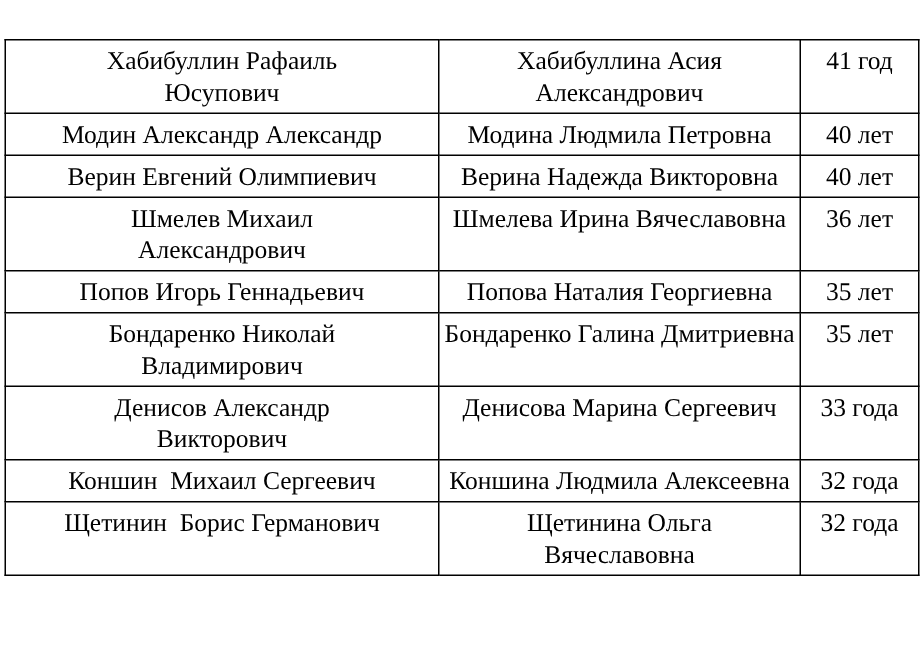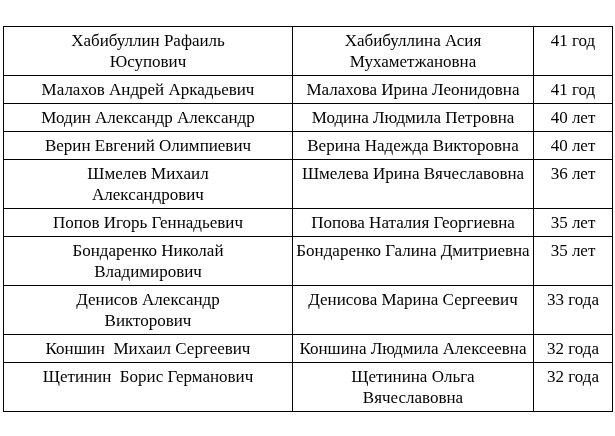--- a/index.html
+++ b/index.html
@@ -45,26 +45,21 @@
   <colgroup>
     <col class="c-husband">
     <col class="c-wife">
     <col class="c-years">
   </colgroup>
   <tbody>
     <tr>
       <td>Хабибуллин Рафаиль
 Юсупович</td>
       <td>Хабибуллина Асия
-Мухаметжановна</td>
-      <td>41 год</td>
-    </tr>
-    <tr>
-      <td>Малахов Андрей Аркадьевич</td>
-      <td>Малахова Ирина Леонидовна</td>
+Александрович</td>
       <td>41 год</td>
     </tr>
     <tr>
       <td>Модин Александр Александр</td>
       <td>Модина Людмила Петровна</td>
       <td>40 лет</td>
     </tr>
     <tr>
       <td>Верин Евгений Олимпиевич</td>
       <td>Верина Надежда Викторовна</td>

